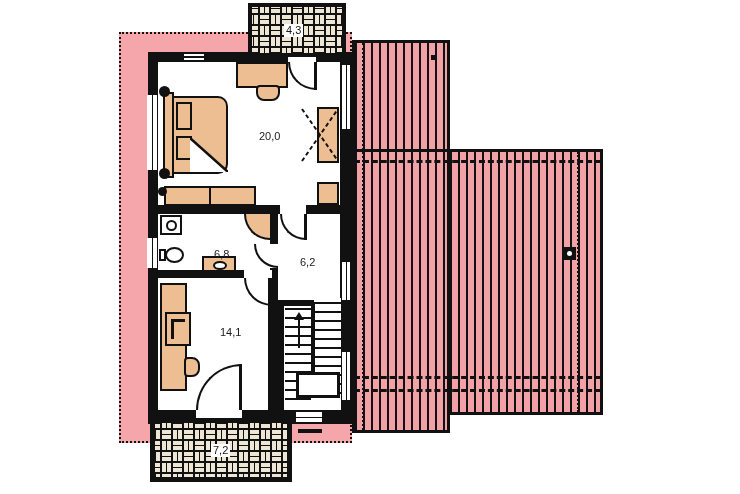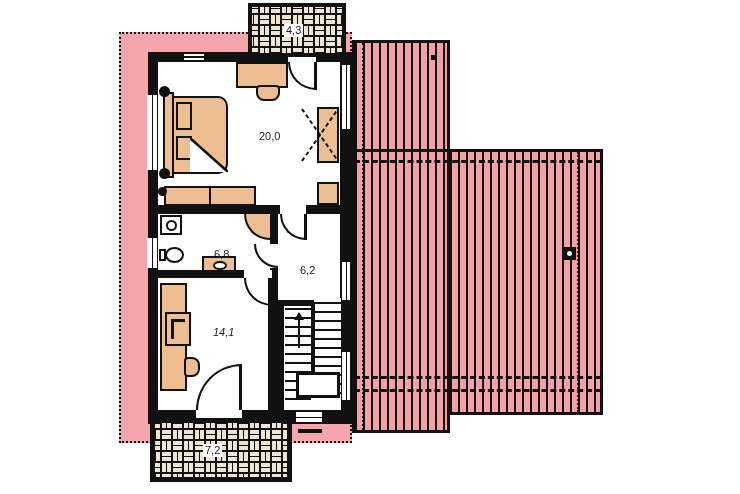--- a/index.html
+++ b/index.html
@@ -88,21 +88,21 @@
         <rect x="12" y="17" width="9" height="4" fill="#EDE6D4"></rect>
       </pattern>
     </defs>
     <rect x="0" y="0" width="98" height="54" fill="url(#basket)" stroke="#111" stroke-width="8"></rect>
   </svg>
   <div class="abs lbl chip" style="left:284px;top:24px;">4,3</div>
 
   <svg class="abs" style="left:150px;top:418px;" width="142" height="64">
     <rect x="0" y="0" width="142" height="64" fill="url(#basket)" stroke="#111" stroke-width="10"></rect>
   </svg>
-  <div class="abs lbl chip" style="left:203px;top:444px;">7,2</div>
+  <div class="abs lbl chip" style="left:211px;top:444px;">7,2</div>
   <div class="abs wht" style="left:198px;top:414px;width:42px;height:6px;border-bottom:2px solid #111;"></div>
 
   <div class="abs tan" style="left:163px;top:92px;width:11px;height:86px;"></div>
   <div class="abs tan" style="left:172px;top:96px;width:56px;height:78px;border-radius:0 10px 10px 0;"></div>
   <div class="abs tan" style="left:176px;top:102px;width:16px;height:28px;"></div>
   <div class="abs tan" style="left:176px;top:136px;width:16px;height:24px;"></div>
   <svg class="abs" style="left:190px;top:138px;" width="38" height="34">
     <polygon points="0,0 38,34 0,34" fill="#fff"></polygon>
     <line x1="0" y1="0" x2="38" y2="34" stroke="#111" stroke-width="2.5"></line>
   </svg>
@@ -141,29 +141,29 @@
   <div class="abs tan" style="left:202px;top:256px;width:34px;height:16px;">
     <div class="abs wht round-dot" style="left:9px;top:3px;width:14px;height:9px;border:2px solid #111;"></div>
   </div>
   <div class="abs" style="left:244px;top:214px;width:26px;height:26px;background:#EDBE92;
               border-left:2px solid #111;border-bottom:2px solid #111;
               border-bottom-left-radius:100%;"></div>
   <div class="abs lbl" style="left:214px;top:248px;">6,8</div>
 
   <div class="abs arc-bl" style="left:254px;top:244px;width:24px;height:24px;"></div>
 
-  <div class="abs lbl" style="left:300px;top:264px;">6,2</div>
+  <div class="abs lbl" style="left:300px;top:256px;">6,2</div>
 
   <div class="abs tan" style="left:160px;top:283px;width:27px;height:108px;"></div>
   <div class="abs tan" style="left:165px;top:312px;width:26px;height:34px;">
     <div class="abs blk" style="left:4px;top:5px;width:14px;height:3px;"></div>
     <div class="abs blk" style="left:4px;top:5px;width:3px;height:20px;"></div>
   </div>
   <div class="abs tan" style="left:184px;top:357px;width:16px;height:20px;border-radius:4px 8px 8px 4px;"></div>
-  <div class="abs lbl" style="left:213px;top:326px;font-style:italic;">14,1</div>
+  <div class="abs lbl" style="left:220px;top:326px;">14,1</div>
 
   <div class="abs arc-bl" style="left:244px;top:278px;width:28px;height:28px;"></div>
 
   <div class="abs arc-tl" style="left:196px;top:364px;width:46px;height:46px;"></div>
   <div class="abs blk" style="left:239px;top:364px;width:3px;height:46px;"></div>
 
   <div class="abs steps" style="left:285px;top:308px;width:26px;height:92px;"></div>
   <div class="abs steps" style="left:315px;top:302px;width:26px;height:98px;"></div>
   <div class="abs blk" style="left:311px;top:302px;width:4px;height:82px;"></div>
   <div class="abs wht" style="left:296px;top:372px;width:44px;height:26px;border:3px solid #111;"></div>

